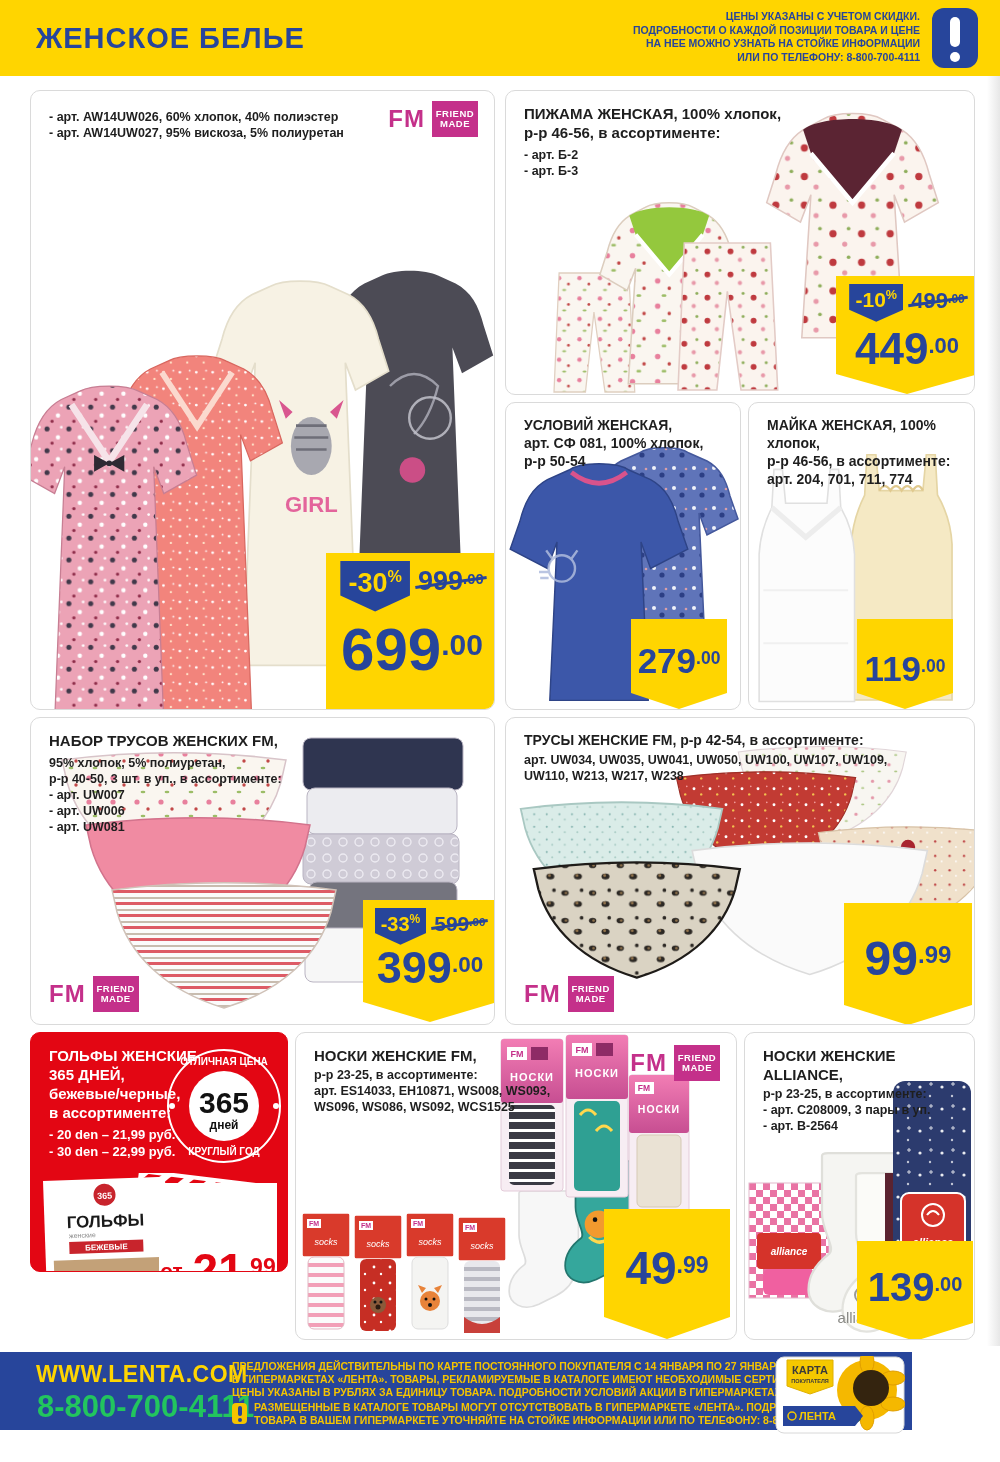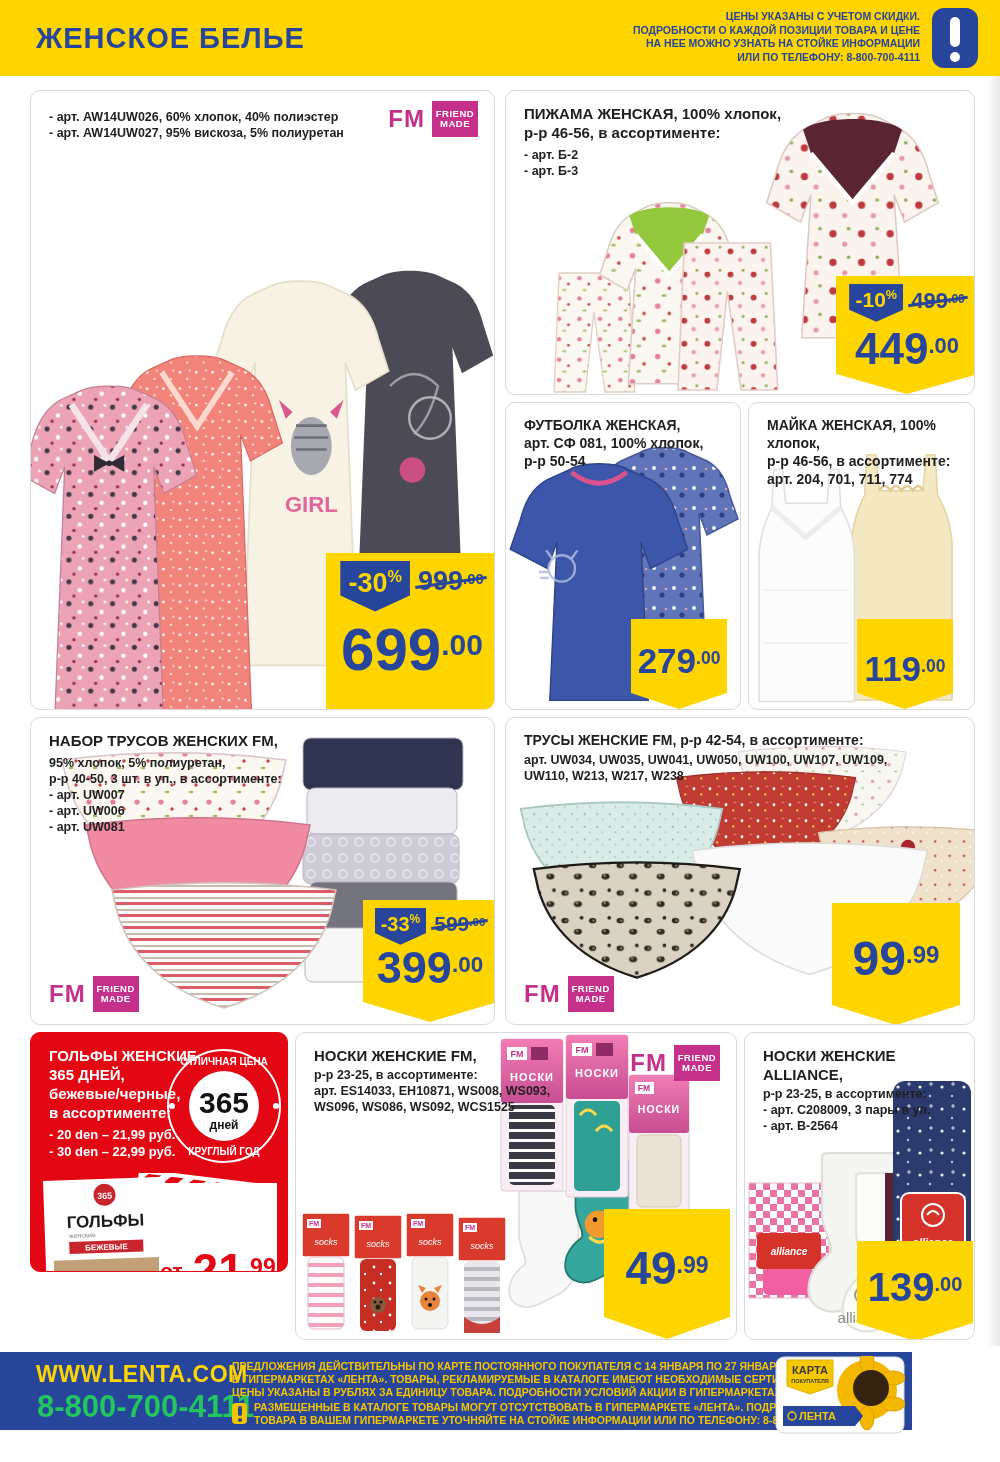--- a/index.html
+++ b/index.html
@@ -284,21 +284,21 @@
         <use href="#sh-tee" fill="#3C57A9" stroke="#2E4487" stroke-width="1.2"></use>
         <path d="M52,12 Q75,30 98,12" fill="none" stroke="#D9538C" stroke-width="4"></path>
         <g stroke="#AEBBDD" stroke-width="2" fill="none" opacity=".85">
           <circle cx="44" cy="92" r="11"></circle>
             <path d="M36,84 l-5,-7 M52,84 l5,-7 M33,95 h-8 M33,100 h-7"></path>
         </g>
       </g>
     </svg>
     <div class="ptext">
       <div class="ptitle" style="font-size:14px;line-height:18px">
-        <div>ФУТБОЛКА ЖЕНСКАЯ,</div>
+        <div>УСЛОВИЙ ЖЕНСКАЯ,</div>
         <div>арт. СФ 081, 100% хлопок,</div>
         <div>р-р 50-54</div>
       </div>
     </div>
     <div class="tag" style="left:125px;top:216px;width:96px;height:90px;--pt:16px;padding-top:24px">
       <div class="price" style="font-size:35px"><span>279</span><sup>.00</sup></div>
     </div>
   </div>
 
   <div class="card" style="left:748px;top:402px;width:227px;height:308px">
@@ -387,21 +387,21 @@
         <div>UW110, W213, W217, W238</div>
       </div>
     </div>
     <div class="fm" style="left:18px;bottom:12px">
       <span class="fm-txt">FM</span>
       <span class="fm-badge">
         <span>FRIEND</span>
         <span>MADE</span>
       </span>
     </div>
-    <div class="tag" style="left:326px;top:185px;width:128px;height:122px;--pt:20px;padding-top:32px">
+    <div class="tag" style="left:338px;top:185px;width:128px;height:122px;--pt:20px;padding-top:32px">
       <div class="price" style="font-size:48px"><span>99</span><sup>.99</sup></div>
     </div>
   </div>
 
   <div class="card red" style="left:30px;top:1032px;width:258px;height:240px">
     <div class="ptext white">
       <div class="ptitle">
         <div>ГОЛЬФЫ ЖЕНСКИЕ</div>
         <div>365 ДНЕЙ,</div>
         <div>бежевые/черные,</div>

